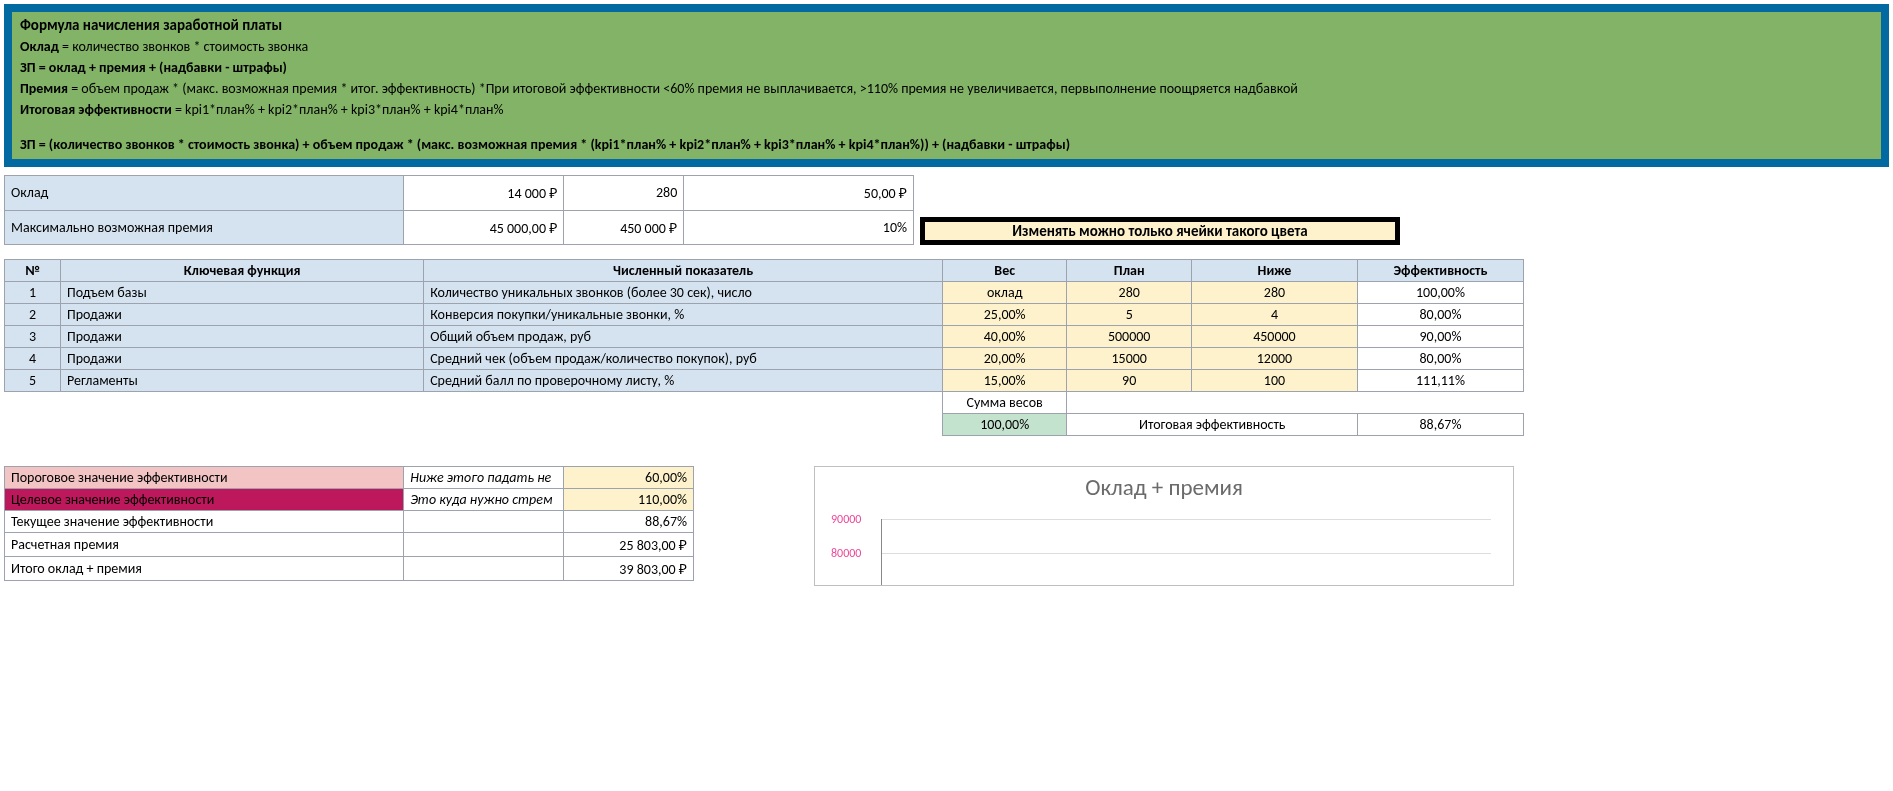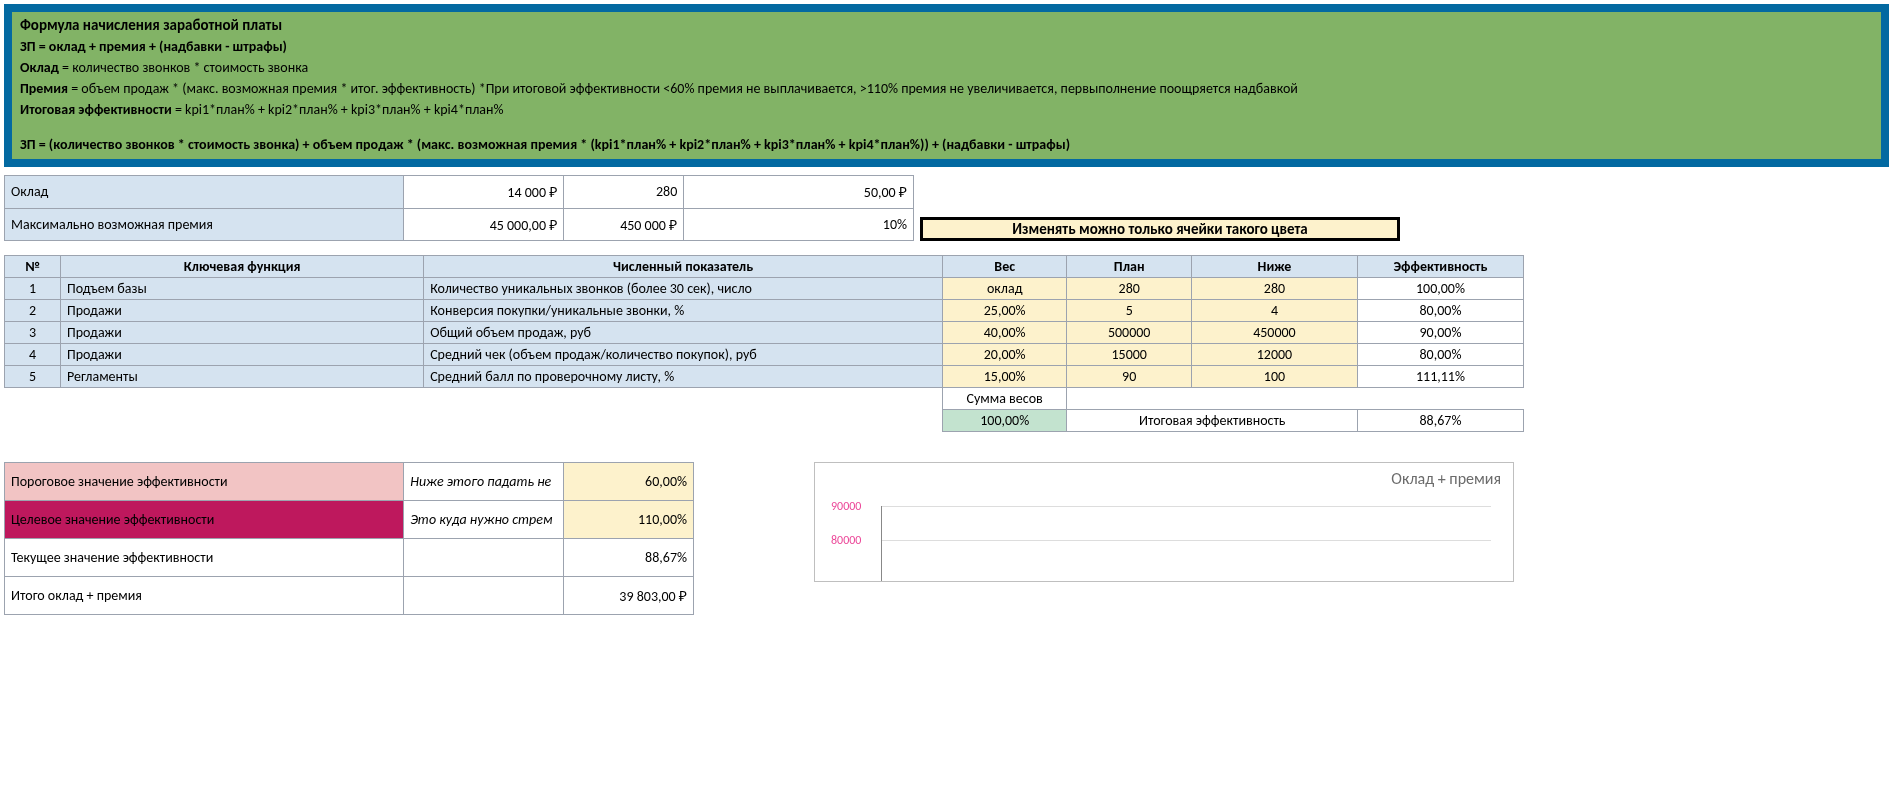--- a/index.html
+++ b/index.html
@@ -38,56 +38,56 @@
   .cream-cell { background: #fdf2cc; }
   .green-cell { background: #c3e3cf; }
   .pink-cell { background: #f2c4c4; }
   .lgreen-cell { background: #be185d; }
 
   .right { text-align: right; padding-left: 38px; }
   .center { text-align: center; }
 
   .notice {
     background: #fdf2cc;
-    border: 3px solid #000000;
+    border: 5px solid #000000;
     display: flex;
     align-items: center;
     justify-content: center;
     font-weight: bold;
     font-size: 15px;
     margin-top: 42px;
   }
 
   .row-wrap { display: flex; gap: 6px; align-items: stretch; margin-bottom: 14px; }
 
   .kpi-table { width: 1520px; margin-bottom: 0; }
   .kpi-table th { background: #d5e3f0; text-align: center; }
 
   .sum-row { }
   .sum-row td { }
 
   .bottom-wrap { display: flex; gap: 120px; margin-top: 30px; align-items: flex-start; }
 
   .eff-table { width: 690px; }
-  .eff-table td { height: 38px; }
+  .eff-table td { height: 22px; }
   .eff-label { width: 400px; }
   .eff-desc { width: 160px; overflow: hidden; white-space: nowrap; font-style: italic; }
   .eff-val { width: 130px; text-align: right; }
 
   .chart-box {
     border: 1px solid #bfbfbf;
     width: 700px;
     height: 120px;
     padding: 6px 12px;
     position: relative;
     overflow: hidden;
   }
   .chart-title {
-    text-align: right;
-    font-size: 16px;
+    text-align: center;
+    font-size: 23px;
     color: #6b6b6b;
     margin-bottom: 12px;
   }
   .chart-tick {
     position: absolute;
     left: 0;
     font-size: 12px;
     color: #ec4899;
     transform: translateY(-50%);
   }
@@ -95,22 +95,22 @@
     position: absolute;
     background: #ddd;
     height: 1px;
   }
 </style>
 </head>
 <body>
 
 <div class="formula-box">
   <div class="title">Формула начисления заработной платы</div>
+  <div class="line"><b>Оклад</b><span> = количество звонков * стоимость звонка</span></div>
   <div class="line"><b>ЗП = оклад + премия + (надбавки - штрафы)</b></div>
-  <div class="line"><b>Оклад</b><span> = количество звонков * стоимость звонка</span></div>
   <div class="line"><b>Премия</b><span> = объем продаж * (макс. возможная премия * итог. эффективность)    *При итоговой эффективности &lt;60% премия не выплачивается, &gt;110% премия не увеличивается, первыполнение поощряется надбавкой</span></div>
   <div class="line"><b>Итоговая эффективности</b><span> = kpi1*план% + kpi2*план% + kpi3*план% + kpi4*план%</span></div>
   <div class="spacer"></div>
   <div class="line"><b>ЗП = (количество звонков * стоимость звонка) + объем продаж * (макс. возможная премия * (kpi1*план% + kpi2*план% + kpi3*план% + kpi4*план%)) + (надбавки - штрафы)</b></div>
 </div>
 
 <div class="row-wrap">
   <table style="width:910px;">
     <tbody>
         <tr>
@@ -210,20 +210,25 @@
     </tr>
     <tr>
       <td class="lgreen-cell eff-label">Целевое значение эффективности</td>
       <td class="eff-desc">Это куда нужно стрем</td>
       <td class="cream-cell eff-val">110,00%</td>
     </tr>
     <tr>
       <td class="eff-label">Текущее значение эффективности</td>
       <td class="eff-desc"></td>
       <td class="eff-val">88,67%</td>
+    </tr>
+    <tr>
+      <td class="eff-label">Расчетная премия</td>
+      <td class="eff-desc"></td>
+      <td class="eff-val">25 803,00 ₽</td>
     </tr>
     <tr>
       <td class="eff-label">Итого оклад + премия</td>
       <td class="eff-desc"></td>
       <td class="eff-val">39 803,00 ₽</td>
     </tr>
   </tbody>
     </table>
 
   <div class="chart-box">

